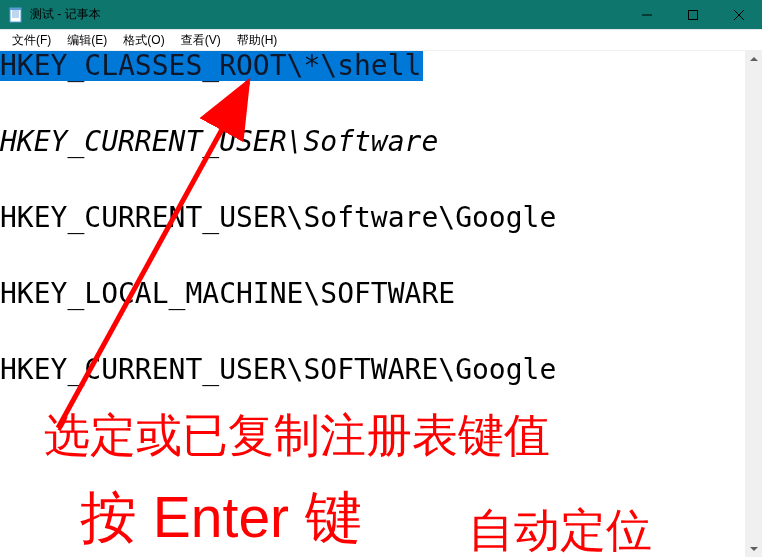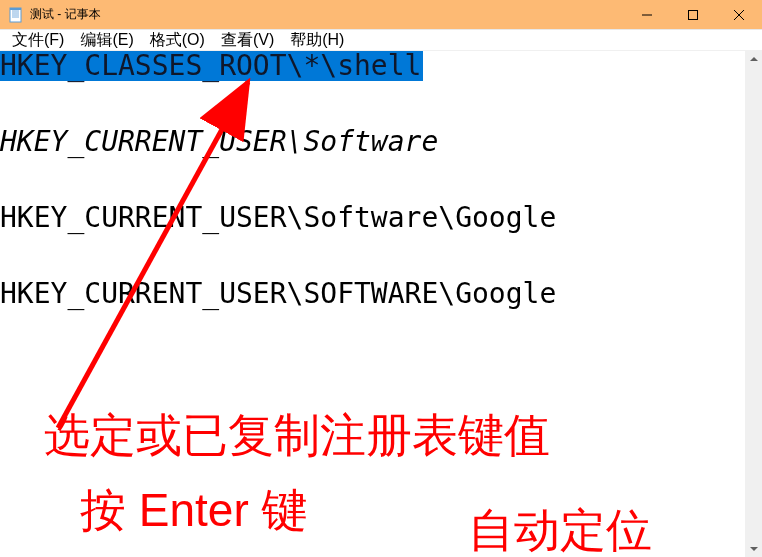--- a/index.html
+++ b/index.html
@@ -10,21 +10,21 @@
     body {
       font-family: "Microsoft YaHei", "SimSun", sans-serif;
       background: #fff;
       width: 762px;
       height: 557px;
       overflow: hidden;
       position: relative;
     }
     .title-bar {
       height: 30px;
-      background: #fdba74;
+      background: #0f766e;
       display: flex;
       align-items: center;
       justify-content: space-between;
       padding: 0 0 0 8px;
       border-bottom: 1px solid #e8e8e8;
     }
     .title-left {
       display: flex;
       align-items: center;
       gap: 6px;
@@ -51,21 +51,21 @@
       font-size: 14px;
       color: #000;
       cursor: default;
     }
     .menu-bar {
       height: 20px;
       background: #fff;
       display: flex;
       align-items: center;
       padding: 0 4px;
-      font-size: 16px;
+      font-size: 12px;
       color: #000;
     }
     .menu-item {
       padding: 2px 8px;
       cursor: default;
     }
     .content-area {
       position: relative;
       width: 100%;
       height: calc(100% - 50px);
@@ -113,21 +113,21 @@
       top: 405px;
       font-size: 46px;
       color: #ff0000;
       font-family: "Microsoft YaHei", sans-serif;
       white-space: nowrap;
     }
     .anno-text-2 {
       position: absolute;
       left: 80px;
       top: 480px;
-      font-size: 46px;
+      font-size: 57px;
       color: #ff0000;
       font-family: "Microsoft YaHei", sans-serif;
       white-space: nowrap;
     }
     .anno-text-3 {
       position: absolute;
       left: 468px;
       top: 500px;
       font-size: 46px;
       color: #ff0000;
@@ -199,20 +199,21 @@
   <span class="menu-item">编辑(E)</span>
   <span class="menu-item">格式(O)</span>
   <span class="menu-item">查看(V)</span>
   <span class="menu-item">帮助(H)</span>
 </div>
 
 <div class="content-area">
   <div class="text-line line1"><span class="line-selected">HKEY_CLASSES_ROOT\*\shell</span></div>
   <div class="text-line line2">HKEY_CURRENT_USER\Software</div>
   <div class="text-line line3">HKEY_CURRENT_USER\Software\Google</div>
+  <div class="text-line line4">HKEY_LOCAL_MACHINE\SOFTWARE</div>
   <div class="text-line line5">HKEY_CURRENT_USER\SOFTWARE\Google</div>
 </div>
 
 <div class="scrollbar">
   <div class="scrollbar-up">
     <svg width="8" height="4" viewBox="0 0 8 4">
         <polygon points="4,0 8,4 0,4" fill="#606060"></polygon>
       </svg>
   </div>
   <div class="scrollbar-down">

